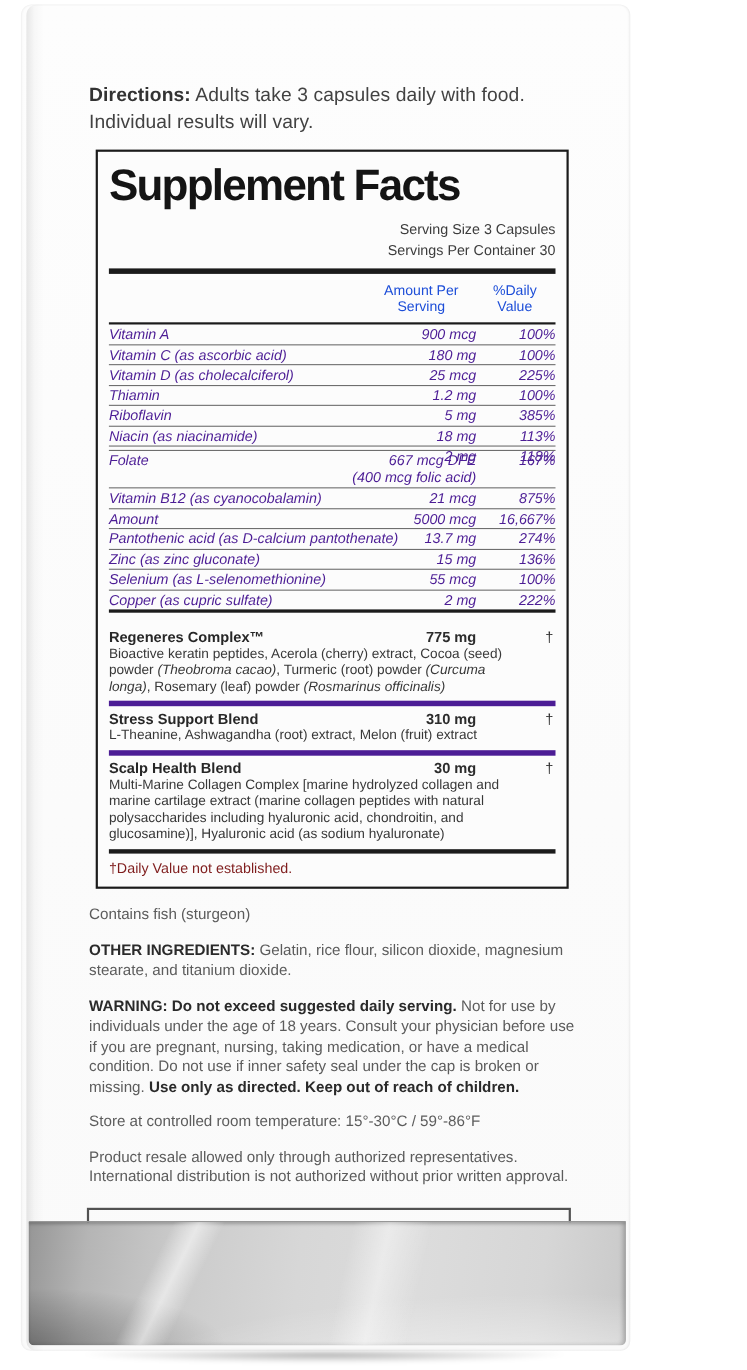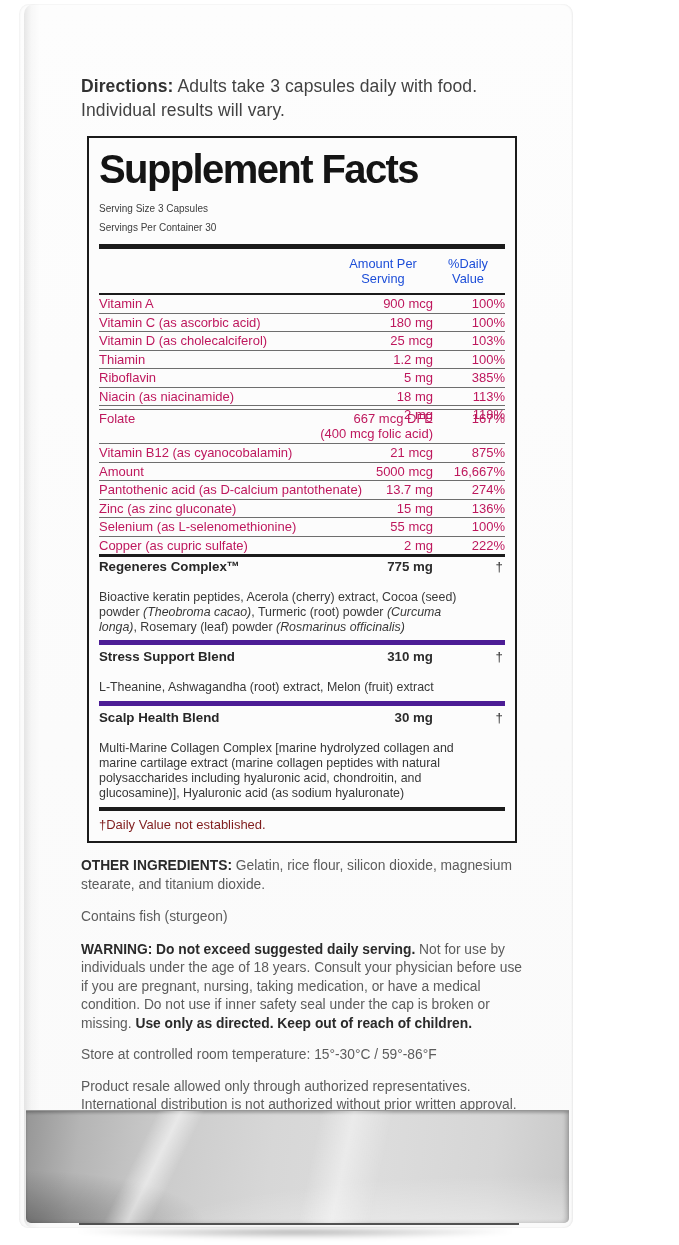--- a/index.html
+++ b/index.html
@@ -27,44 +27,44 @@
   .directions b{color:#323232;font-weight:bold;}
   
   .sf{
     box-sizing:border-box;width:430px;margin:10px 0 0 6px;
     border:2px solid #1b1b1b;background:#fcfcfc;padding:8px 10px 9px;
   }
   .sf h1{
     margin:2px 0 9px;font-size:40px;font-weight:bold;color:#141414;
     letter-spacing:-1.6px;line-height:42px;white-space:nowrap;
   }
-  .serv{font-size:10px;line-height:19px;color:#3d3d3d;}
+  .serv{font-size:13px;line-height:19px;color:#3d3d3d;text-align:right;}
   .bar{background:#1b1b1b;}
   .b5{height:5px;margin:7px 0 3px;}
   .b2{height:2px;margin-top:3px;}
   .b3{height:3px;}
   .b4{height:4px;margin-top:1px;}
   .colhead{display:flex;justify-content:flex-end;text-align:center;
     font-size:12.8px;line-height:15px;color:#1d4ed8;padding:4px 0 4px;}
   .ch-amt{width:96px;}
   .ch-dv{width:74px;}
   .rows .row{position:relative;border-top:1px solid #6e6e6e;padding:2px 0 1px;
-    font-size:13px;line-height:14.5px;color:#be185d;}
+    font-size:13px;line-height:14.5px;color:#4c1d95;font-style:italic;}
   .rows .row:first-child{border-top:none;}
   .row .nm{display:block;padding-right:2px;}
   .row .amt{position:absolute;right:72px;top:2px;text-align:right;white-space:nowrap;}
   .row .dv{position:absolute;right:0;top:2px;text-align:right;}
   .row.two-line{min-height:30px;}
   .blends .blend{border-top:5px solid #4c1d95;padding:4px 0 6px;}
-  .blends .blend:first-child{border-top:none;padding-top:2px;}
+  .blends .blend:first-child{border-top:none;padding-top:15px;}
   .bh{position:relative;font-size:13.3px;line-height:15px;color:#272727;}
   .bh .bn{font-weight:bold;}
   .bh .amt{position:absolute;right:72px;top:0;color:#2c2c2c;font-weight:bold;white-space:nowrap;}
   .bh .dv{position:absolute;right:2px;top:0;color:#2c2c2c;font-weight:normal;}
-  .bd{width:358px;margin-top:16px;font-size:12.4px;line-height:14.8px;color:#383838;}
+  .bd{width:358px;margin-top:0;font-size:12.4px;line-height:14.8px;color:#383838;}
   .footnote{margin:0;padding-top:6px;font-size:13px;color:#7f1d1d;}
   
   .para{margin:14px 0 0 0;font-size:13.8px;line-height:18.5px;color:#5c5c5c;}
   .para b{color:#2a2a2a;font-weight:bold;}
   .para.tight{margin-top:13px;}
   
   .p65{
     box-sizing:border-box;margin:18px 0 0 -2px;width:440px;
     border:2px solid #525252;padding:9px 12px 10px;
     font-size:12.7px;line-height:17px;color:#8f8f8f;
@@ -121,21 +121,21 @@
 
   <div class="row">
     <span class="nm">Vitamin C (as ascorbic acid)</span>
     <span class="amt">180 mg</span>
     <span class="dv">100%</span>
   </div>
 
   <div class="row">
     <span class="nm">Vitamin D (as cholecalciferol)</span>
     <span class="amt">25 mcg</span>
-    <span class="dv">103%</span>
+    <span class="dv">225%</span>
   </div>
 
   <div class="row">
     <span class="nm">Thiamin</span>
     <span class="amt">1.2 mg</span>
     <span class="dv">100%</span>
   </div>
 
   <div class="row">
     <span class="nm">Riboflavin</span>
@@ -222,23 +222,23 @@
       <span class="amt">30 mg</span>
       <span class="dv">†</span>
     </div>
     <div class="bd"><span>Multi-Marine Collagen Complex [marine hydrolyzed collagen and marine cartilage extract (marine collagen peptides with natural polysaccharides including hyaluronic acid, chondroitin, and glucosamine)], Hyaluronic acid (as sodium hyaluronate)</span></div>
   </div>
 </div>
       <div class="bar b4"></div>
       <p class="footnote">†Daily Value not established.</p>
     </section>
 
+    <p class="para">Contains fish (sturgeon)</p>
+
     <p class="para"><b>OTHER INGREDIENTS:</b> <span>Gelatin, rice flour, silicon dioxide, magnesium stearate, and titanium dioxide.</span></p>
-
-    <p class="para">Contains fish (sturgeon)</p>
 
     <p class="para"><b>WARNING: Do not exceed suggested daily serving.</b> <span>Not for use by individuals under the age of 18 years. Consult your physician before use if you are pregnant, nursing, taking medication, or have a medical condition. Do not use if inner safety seal under the cap is broken or missing.</span> <b>Use only as directed. Keep out of reach of children.</b></p>
 
     <p class="para tight">Store at controlled room temperature: 15°-30°C / 59°-86°F</p>
 
     <p class="para tight">Product resale allowed only through authorized representatives. International distribution is not authorized without prior written approval.</p>
 
     <div class="p65"><span class="tri">⚠</span> <b>WARNING:</b> <span>Consuming this product can expose you to lead, which is known to the State of California to cause birth defects or other reproductive harm. For more information, go to www.P65Warnings.ca.gov/food.</span></div>
 
   </div>

